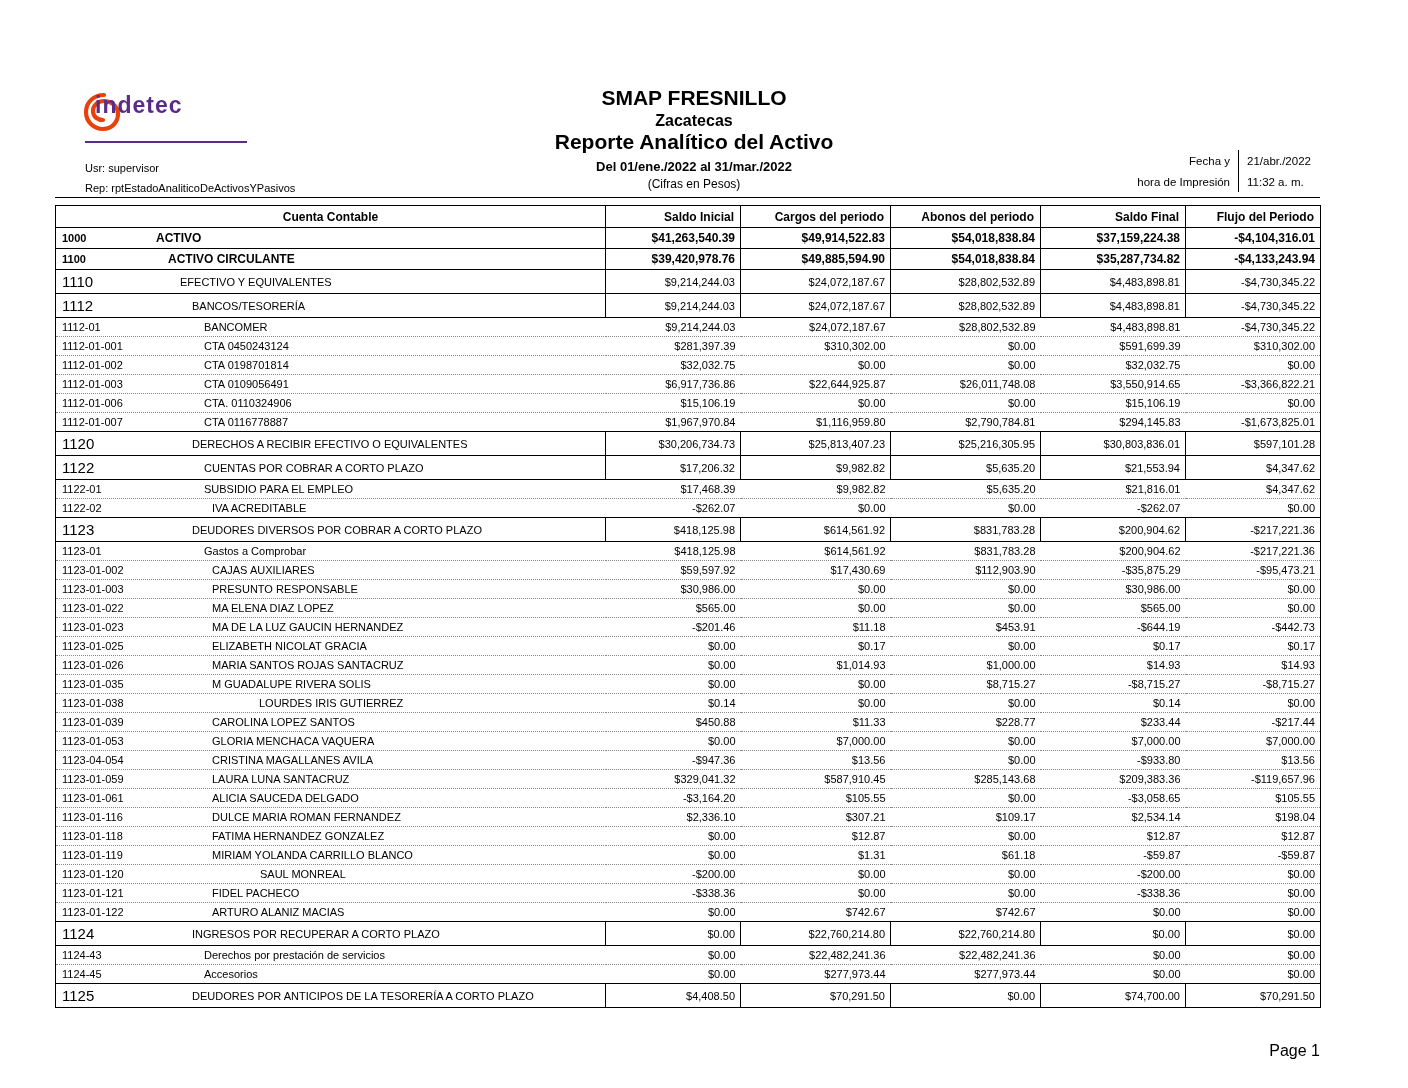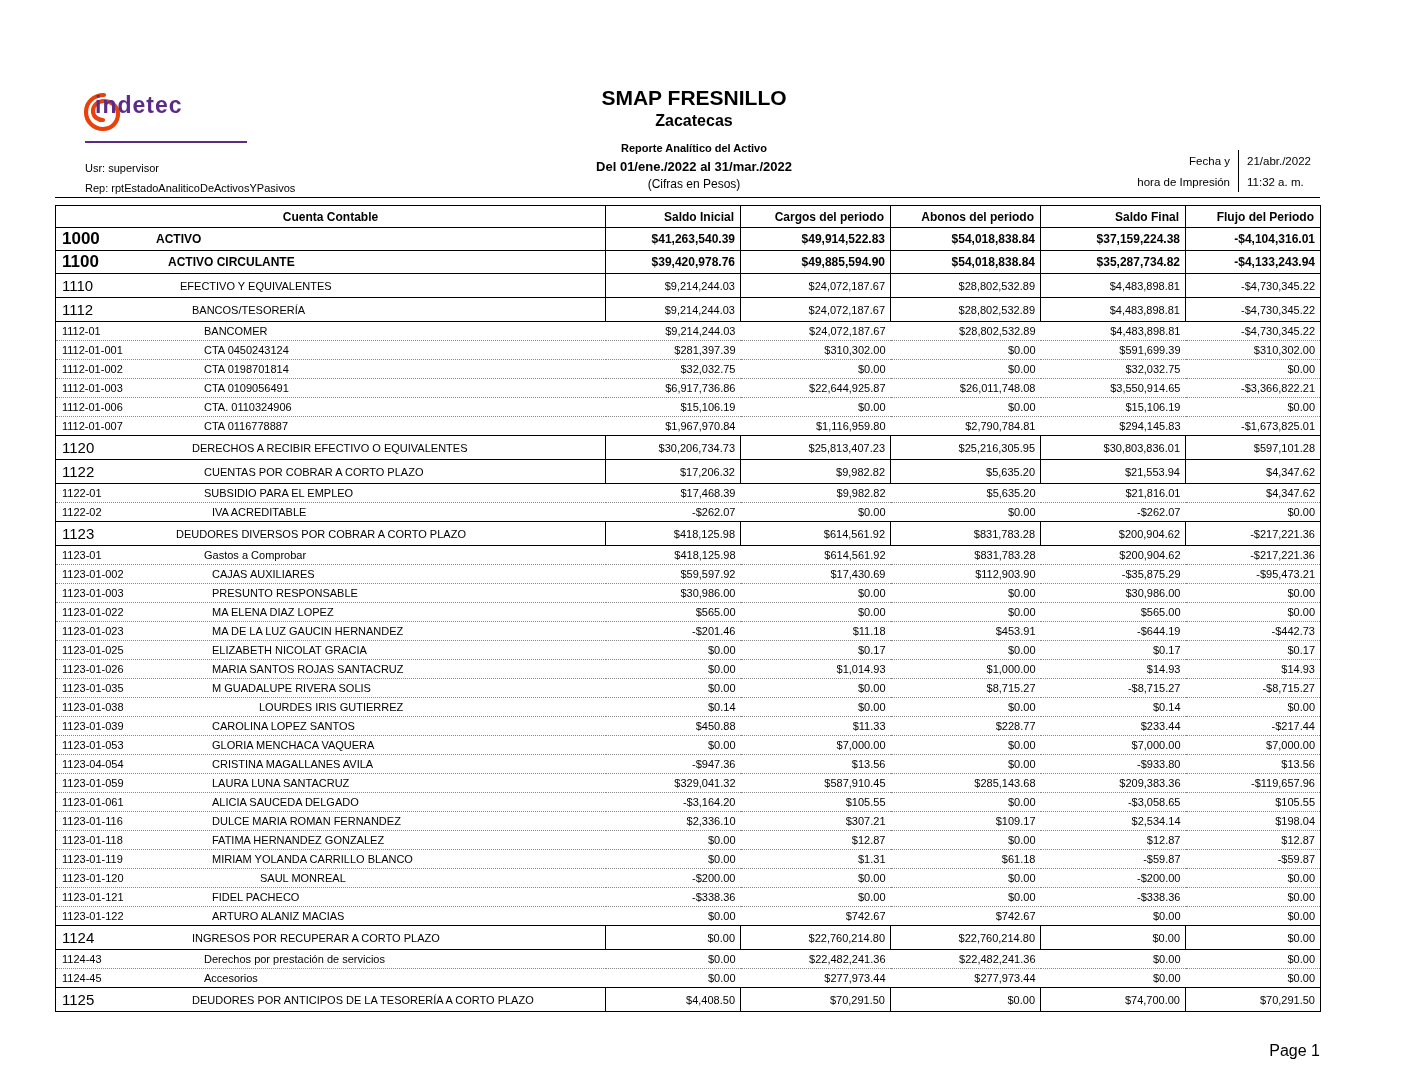--- a/index.html
+++ b/index.html
@@ -16,42 +16,42 @@
   .logo svg{position:absolute;left:-4px;top:0;}
   .logo-text{position:absolute;left:10px;top:2px;font-size:23px;font-weight:bold;
     color:var(--logo-purple);letter-spacing:1px;}
   .logo-underline{position:absolute;left:85px;top:141px;width:162px;height:2px;
     background:var(--logo-purple);}
   .usr{position:absolute;left:85px;top:162px;font-size:11px;}
   .rep{position:absolute;left:85px;top:182px;font-size:11px;}
   .titles{position:absolute;left:454px;top:86px;width:480px;text-align:center;}
   .t1{font-size:21px;font-weight:bold;}
   .t2{font-size:16px;font-weight:bold;margin-top:2px;}
-  .t3{font-size:11px;font-weight:bold;margin-top:12px;}
+  .t3{font-size:21px;font-weight:bold;margin-top:0;}
   .t4{font-size:13px;font-weight:bold;margin-top:5px;}
   .t5{font-size:12px;margin-top:3px;}
   .meta{position:absolute;right:86px;top:150px;font-size:11.5px;}
   .meta-row{display:flex;justify-content:flex-end;align-items:center;height:21px;}
   .meta-label{padding-right:8px;}
   .meta-value{border-left:1px solid #000;padding-left:8px;width:84px;height:100%;
     display:flex;align-items:center;}
   .header-rule{position:absolute;left:55px;top:197px;width:1265px;border-top:1px solid #000;}
   
   .report-table{position:absolute;left:55px;top:205px;width:1265px;
     border-collapse:collapse;table-layout:fixed;border:1px solid #000;}
   .report-table th{border:1px solid #000;font-size:12px;padding:3px 6px;height:22px;}
   th.col-account{text-align:center;}
   th.col-num{text-align:right;}
   .report-table td{overflow:hidden;vertical-align:middle;}
   .cell-account{position:relative;}
   .code{padding-left:5px;white-space:nowrap;}
   .name{position:absolute;top:50%;transform:translateY(-50%);white-space:nowrap;}
   .cell-amount{text-align:right;padding-right:5px;white-space:nowrap;}
   .row-total td{border:1px solid #000;font-weight:bold;font-size:12px;height:21px;}
-  .row-total .code{font-size:17px;}
+  .row-total .code{font-size:11px;}
   .row-group td{border:1px solid #000;font-size:11px;height:24px;}
   .row-group .code{font-size:15px;}
   .row-detail td{border-bottom:1px dotted #888;font-size:11px;height:19px;}
   .footer{position:absolute;right:88px;top:1042px;font-size:16px;}
 </style>
 </head>
 <body>
 
 <div class="logo">
   <svg width="40" height="44" viewBox="0 0 40 44">
@@ -211,21 +211,21 @@
       </tr>
       <tr class="row-detail">
         <td class="cell-account"><span class="code">1122-02</span><span class="name" style="left: 156px;">IVA ACREDITABLE</span></td>
         <td class="cell-amount">-$262.07</td>
         <td class="cell-amount">$0.00</td>
         <td class="cell-amount">$0.00</td>
         <td class="cell-amount">-$262.07</td>
         <td class="cell-amount">$0.00</td>
       </tr>
       <tr class="row-group">
-        <td class="cell-account"><span class="code">1123</span><span class="name" style="left: 120px;">DEUDORES DIVERSOS POR COBRAR A CORTO PLAZO</span></td>
+        <td class="cell-account"><span class="code">1123</span><span class="name" style="left: 136px;">DEUDORES DIVERSOS POR COBRAR A CORTO PLAZO</span></td>
         <td class="cell-amount">$418,125.98</td>
         <td class="cell-amount">$614,561.92</td>
         <td class="cell-amount">$831,783.28</td>
         <td class="cell-amount">$200,904.62</td>
         <td class="cell-amount">-$217,221.36</td>
       </tr>
       <tr class="row-detail">
         <td class="cell-account"><span class="code">1123-01</span><span class="name" style="left: 148px;">Gastos a Comprobar</span></td>
         <td class="cell-amount">$418,125.98</td>
         <td class="cell-amount">$614,561.92</td>

